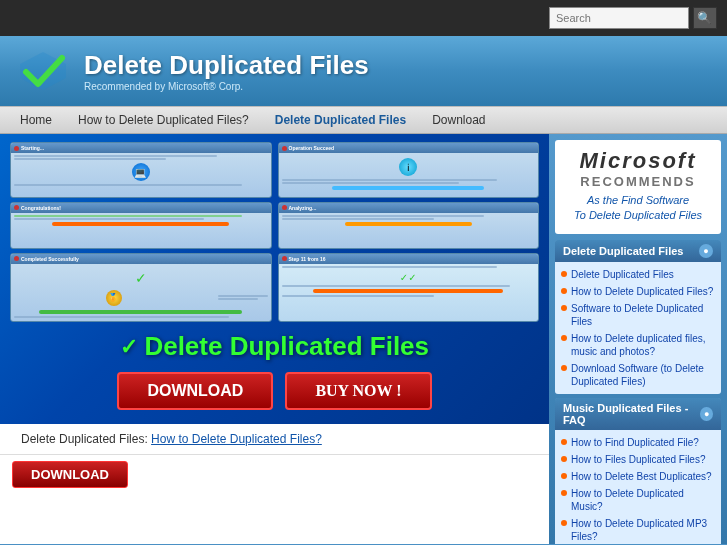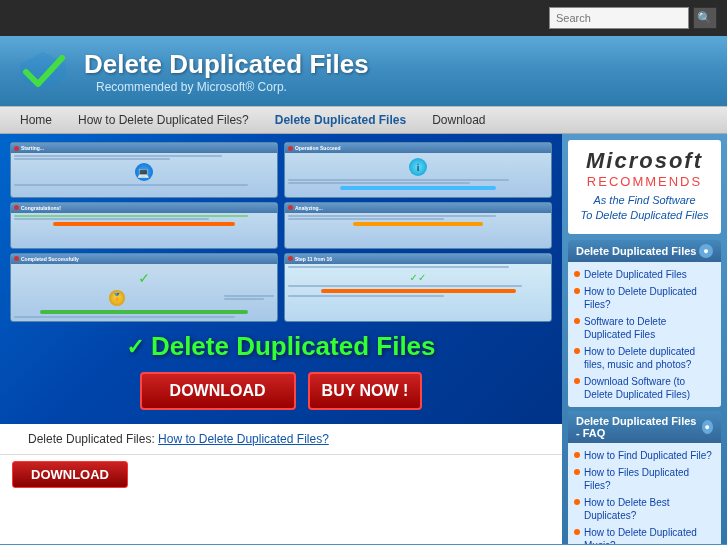--- a/index.html
+++ b/index.html
@@ -63,23 +63,22 @@
       flex-shrink: 0;
     }
     .header-text {}
     .site-title {
       font-size: 26px;
       font-weight: bold;
       color: white;
       text-shadow: 1px 1px 3px rgba(0,0,0,0.4);
     }
     .site-subtitle {
-      font-size: 12px;
+      font-size: 10px;
       color: #cce8f8;
-      margin-left: 12px;
     }
 
     
     .nav-bar {
       background: linear-gradient(180deg, #e8e8e8 0%, #d0d0d0 100%);
       height: 28px;
       display: flex;
       align-items: center;
       padding: 0 8px;
       gap: 2px;
@@ -241,28 +240,29 @@
       border: 2px solid #ff4444;
       border-radius: 4px;
       cursor: pointer;
       text-transform: uppercase;
     }
     .btn-buynow {
       background: linear-gradient(180deg, #cc2222 0%, #990000 100%);
       color: white;
       font-size: 16px;
       font-weight: bold;
-      padding: 8px 12px;
+      padding: 8px 28px;
       border: 2px solid #ff4444;
       border-radius: 4px;
       cursor: pointer;
       text-transform: uppercase;
+      font-family: Liberation Serif, serif;
     }
     .content-description {
-      padding: 8px 28px;
+      padding: 8px 21px;
       font-size: 12px;
       color: #333;
       border-bottom: 1px solid #ddd;
     }
     .content-description-blue {
       color: #1155aa;
       text-decoration: underline;
       cursor: pointer;
     }
     .download-bar-area {
@@ -277,21 +277,21 @@
       font-size: 13px;
       font-weight: bold;
       padding: 5px 18px;
       border: 1px solid #ff3333;
       border-radius: 3px;
       cursor: pointer;
     }
 
     
     .sidebar {
-      width: 165px;
+      width: 178px;
       background: linear-gradient(180deg, #5499cc 0%, #3377aa 100%);
       overflow-y: auto;
       flex-shrink: 0;
     }
     .ms-recommends-box {
       background: white;
       margin: 6px;
       border-radius: 3px;
       padding: 8px 8px 10px;
       text-align: center;
@@ -508,21 +508,21 @@
       <button class="dl-btn-small">DOWNLOAD</button>
     </div>
 
   </div>
 
   <div class="sidebar">
 
     <div class="ms-recommends-box">
       <div class="ms-logo">
         <span style="font-family:Arial,sans-serif;font-style:italic;font-size:22px;font-weight:bold;color:#333;">Microsoft</span>
-        <span style="color:#ef4444;font-size:13px;font-weight:normal;font-family:Arial,sans-serif;letter-spacing:2px;display:block;font-style:normal;">RECOMMENDS</span>
+        <span style="color:#737373;font-size:13px;font-weight:bold;font-family:Arial,sans-serif;letter-spacing:2px;display:block;font-style:normal;">RECOMMENDS</span>
       </div>
       <div class="ms-recommends-text">
         <div>As the Find Software</div>
         <div>To Delete Duplicated Files</div>
       </div>
     </div>
 
     <div class="sidebar-section">
       <div class="sidebar-section-header">
         <span>Delete Duplicated Files</span>
@@ -547,21 +547,21 @@
           </div>
         <div class="sidebar-link">
             <div class="bullet-dot orange"></div>
             <span>Download Software (to Delete Duplicated Files)</span>
           </div>
       </div>
     </div>
 
     <div class="sidebar-section">
       <div class="sidebar-section-header">
-        <span>Delete Duplicated Files - FAQ</span>
+        <span>Music Duplicated Files - FAQ</span>
         <div class="sidebar-section-icon">●</div>
       </div>
       <div class="sidebar-section-body">
         <div class="sidebar-link">
             <div class="bullet-dot orange"></div>
             <span>How to Find Duplicated File?</span>
           </div>
         <div class="sidebar-link">
             <div class="bullet-dot orange"></div>
             <span>How to Files Duplicated Files?</span>

